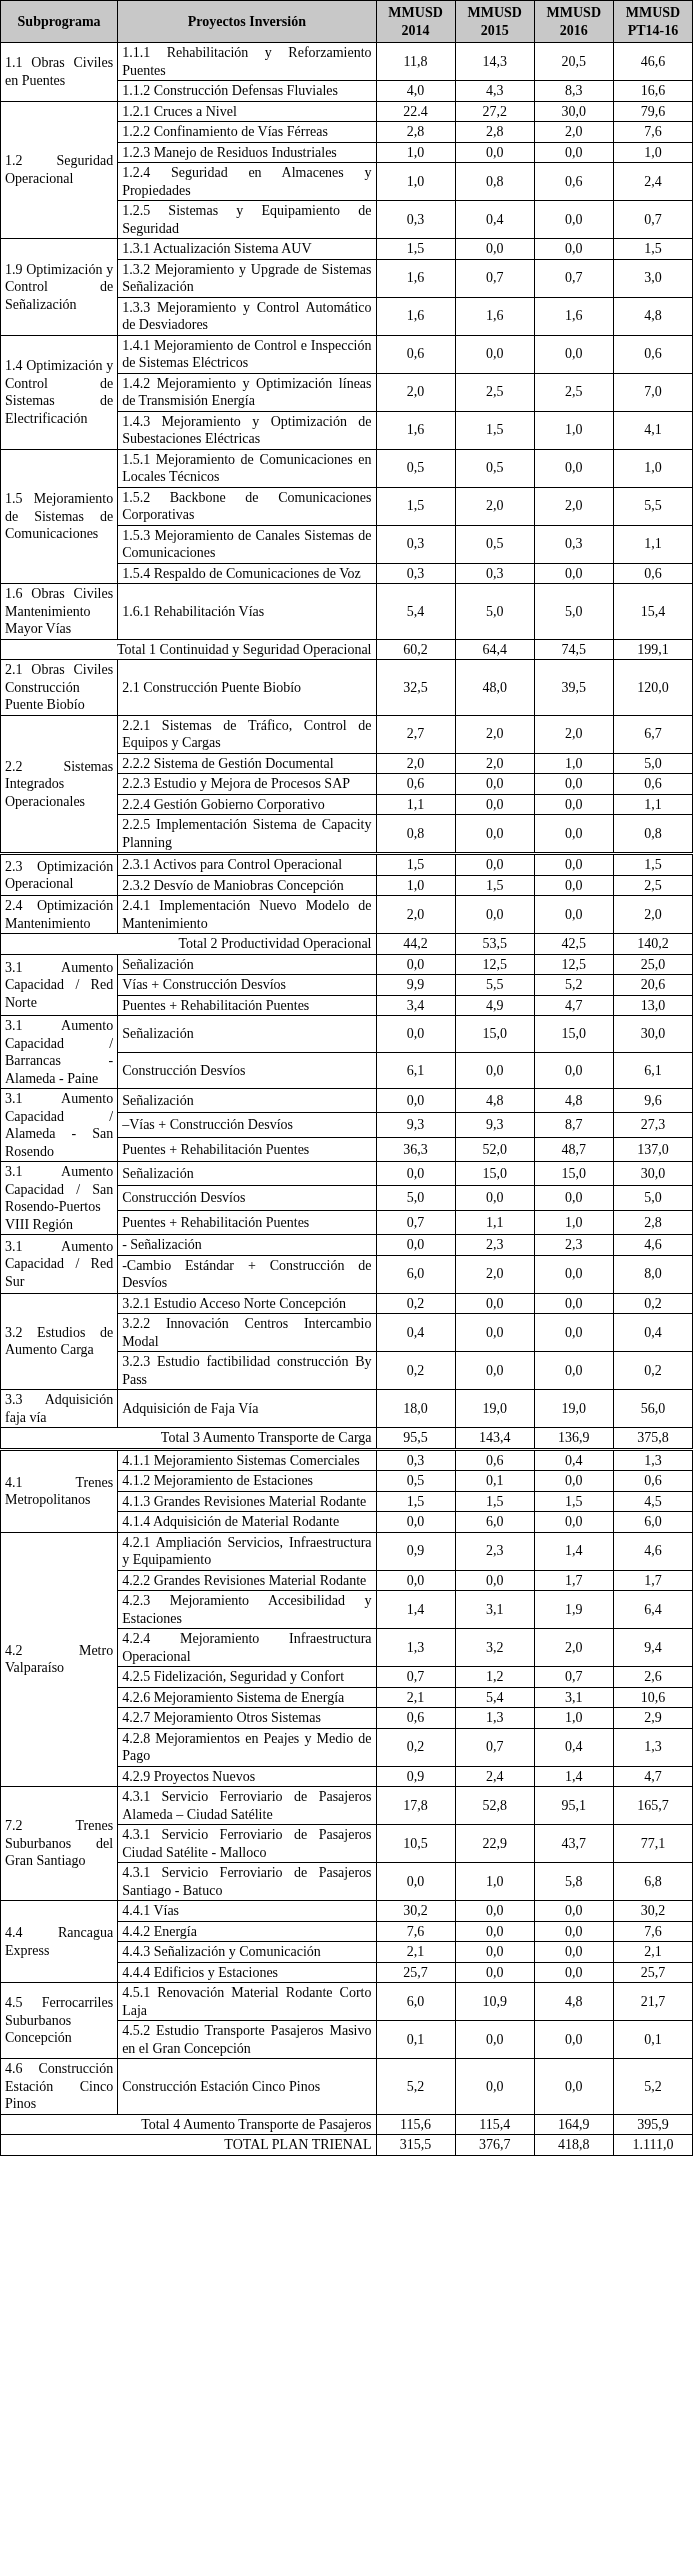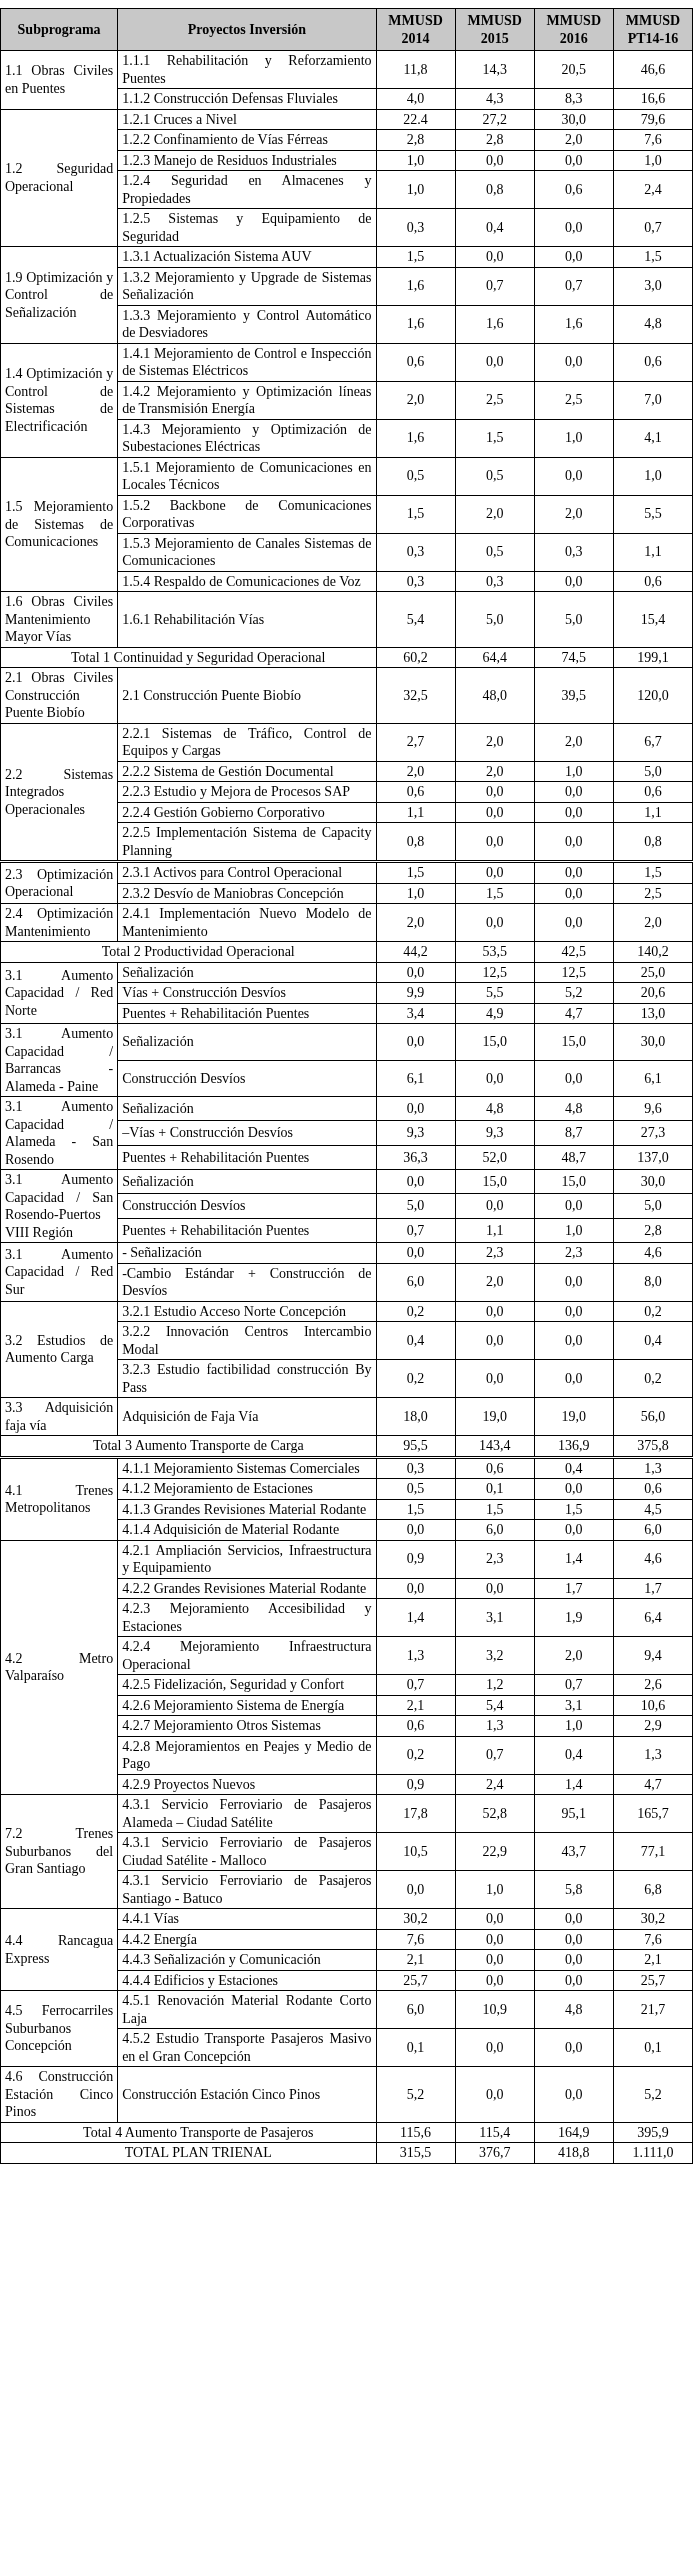--- a/index.html
+++ b/index.html
@@ -2,40 +2,39 @@
 <html><head>
 <meta charset="utf-8">
 <style>
   * { box-sizing: border-box; }
   html, body { margin: 0; padding: 0; background: #ffffff; }
   body { font-family: "Liberation Serif", serif; color: #000; }
   table.plan {
     border-collapse: collapse;
     width: 693px;
     table-layout: fixed;
-    margin-top: 8px;
   }
   th, td {
     border: 1px solid #000;
     font-size: 14px;
     line-height: 1.25;
     padding: 1px 4px;
     vertical-align: middle;
     overflow-wrap: break-word;
   }
   thead th {
     background: #c8c8c8;
     font-weight: bold;
     text-align: center;
     padding: 3px 2px;
   }
   td.subprogram { text-align: justify; }
   td.project    { text-align: justify; }
   td.num        { text-align: center; white-space: nowrap; }
-  td.total-label { text-align: center; padding-left: 24px; }
+  td.total-label { text-align: right; padding-left: 24px; }
   tr.section-break > td { border-top: 3px double #000; }
   tr.total-row td { }
 </style>
 </head>
 <body>
 
 <table class="plan">
   <colgroup>
     <col style="width:117px">
     <col style="width:258px">

